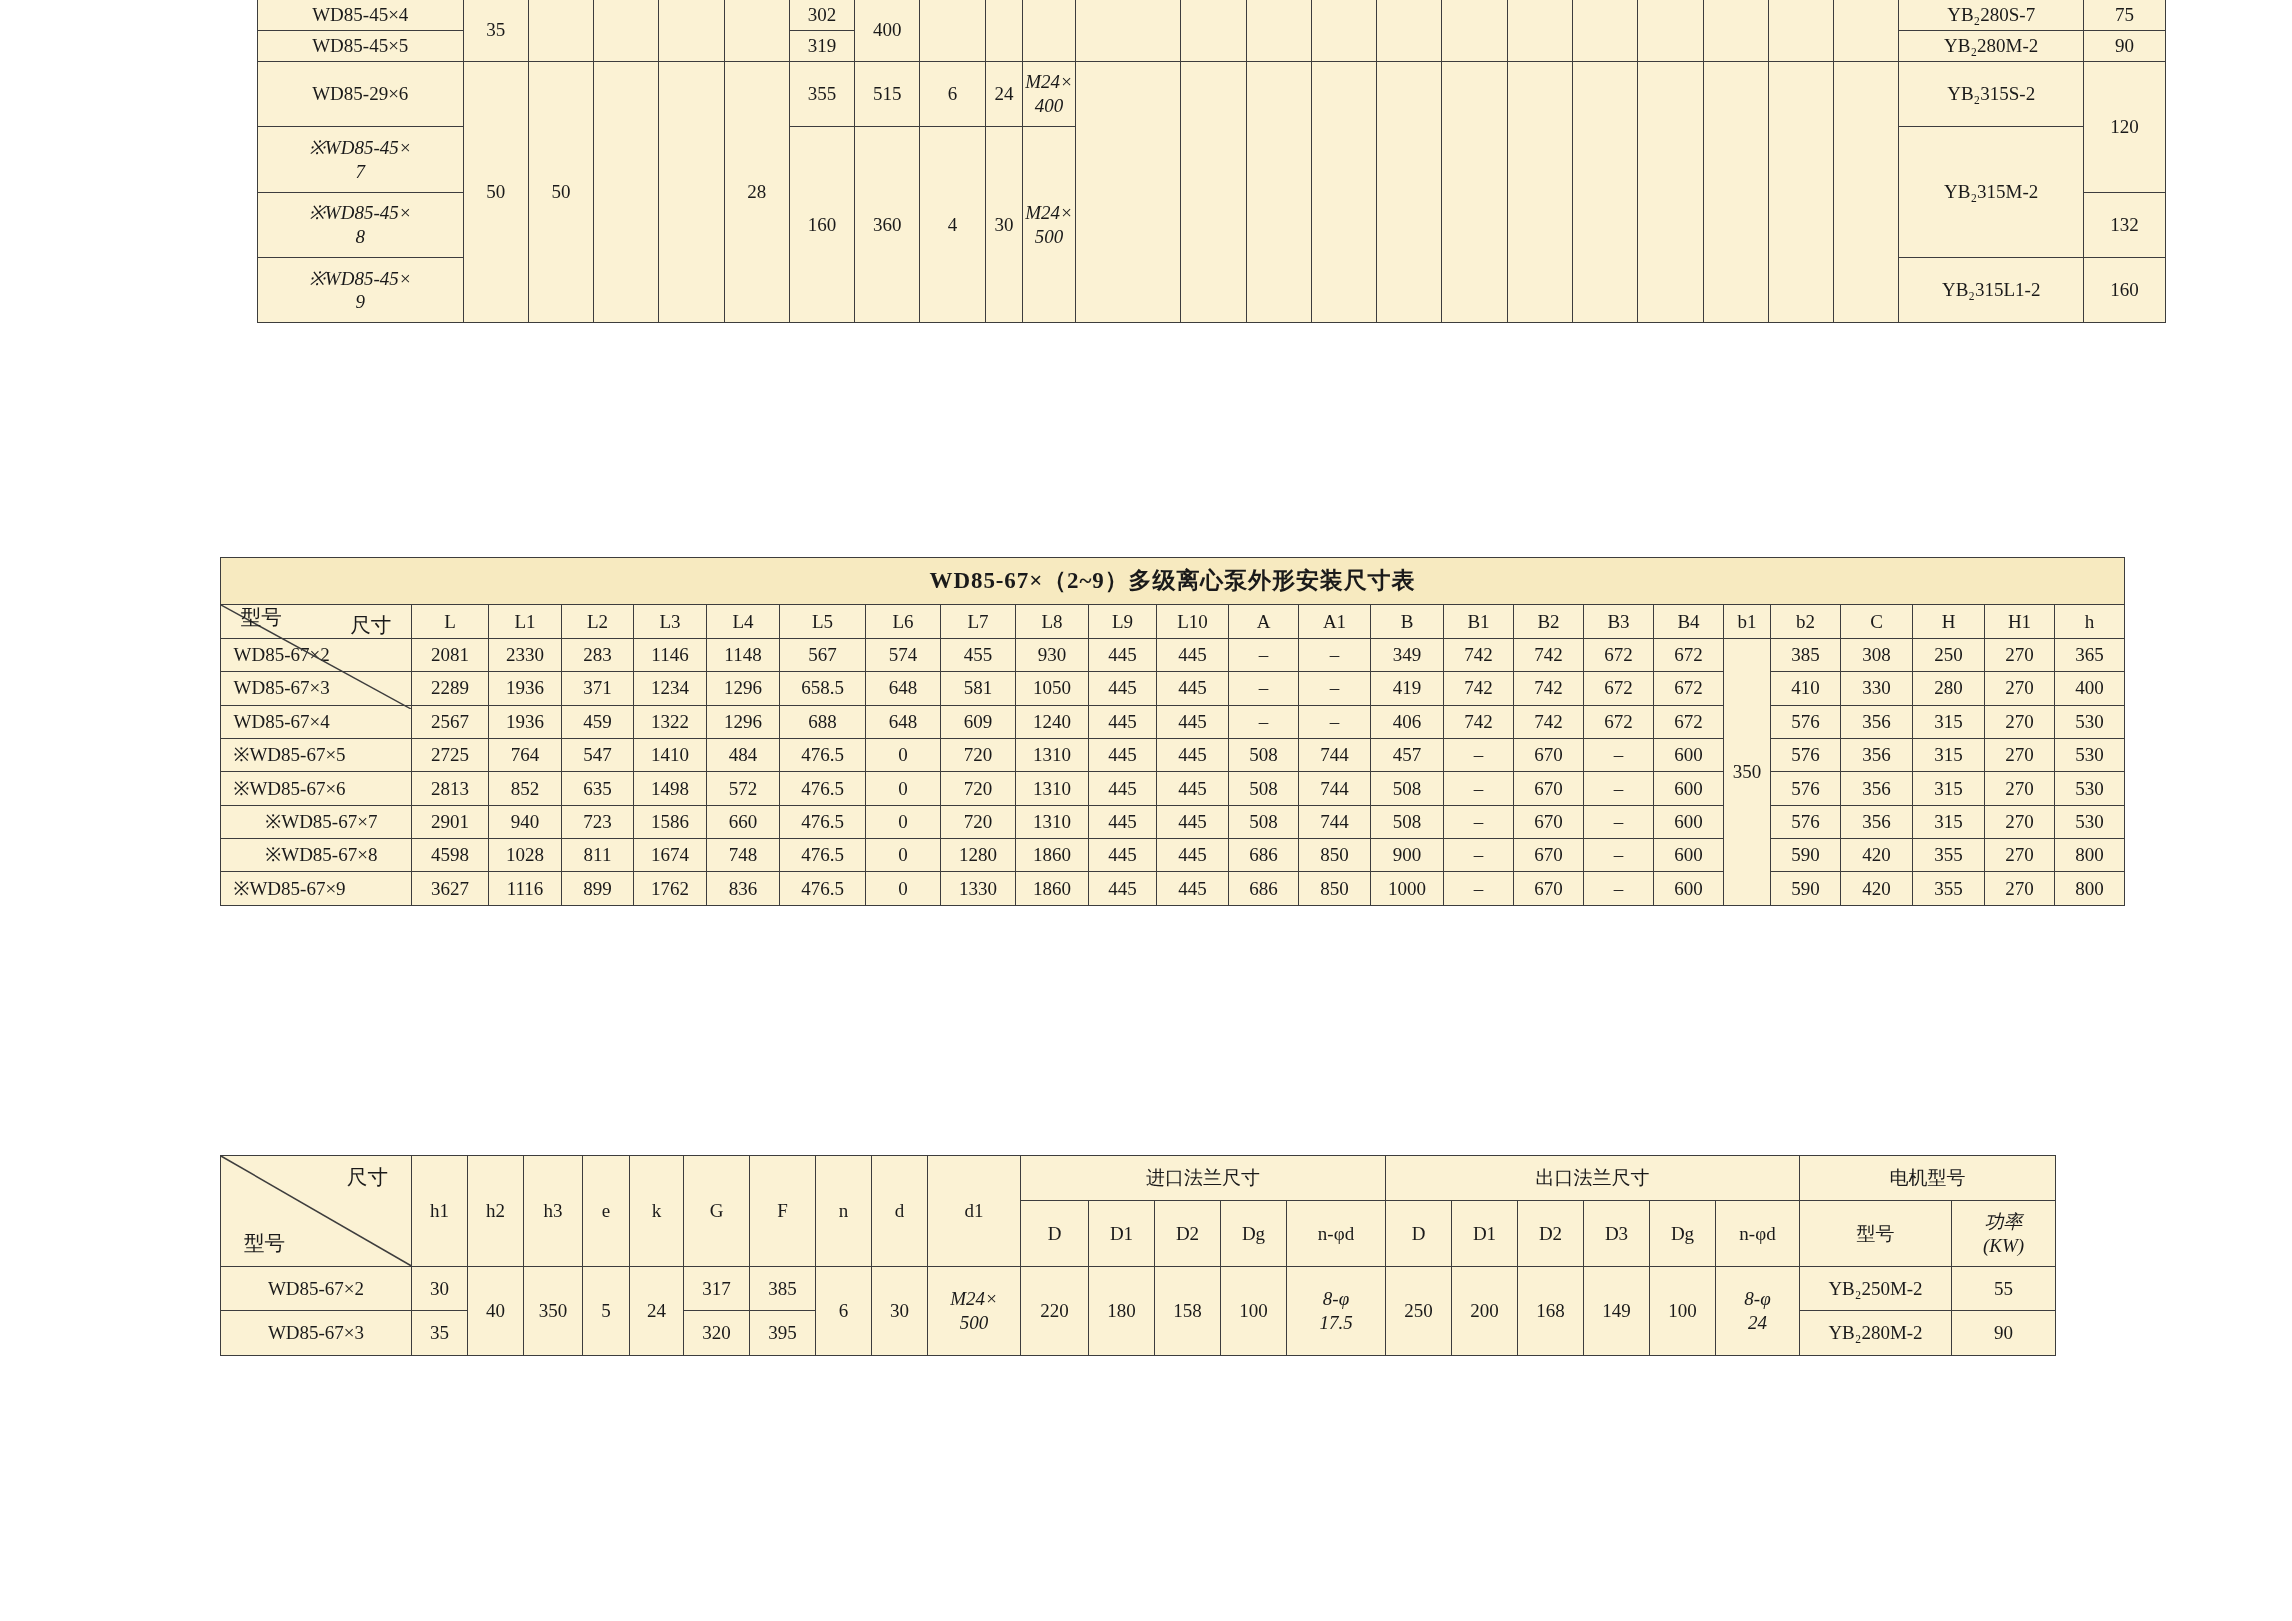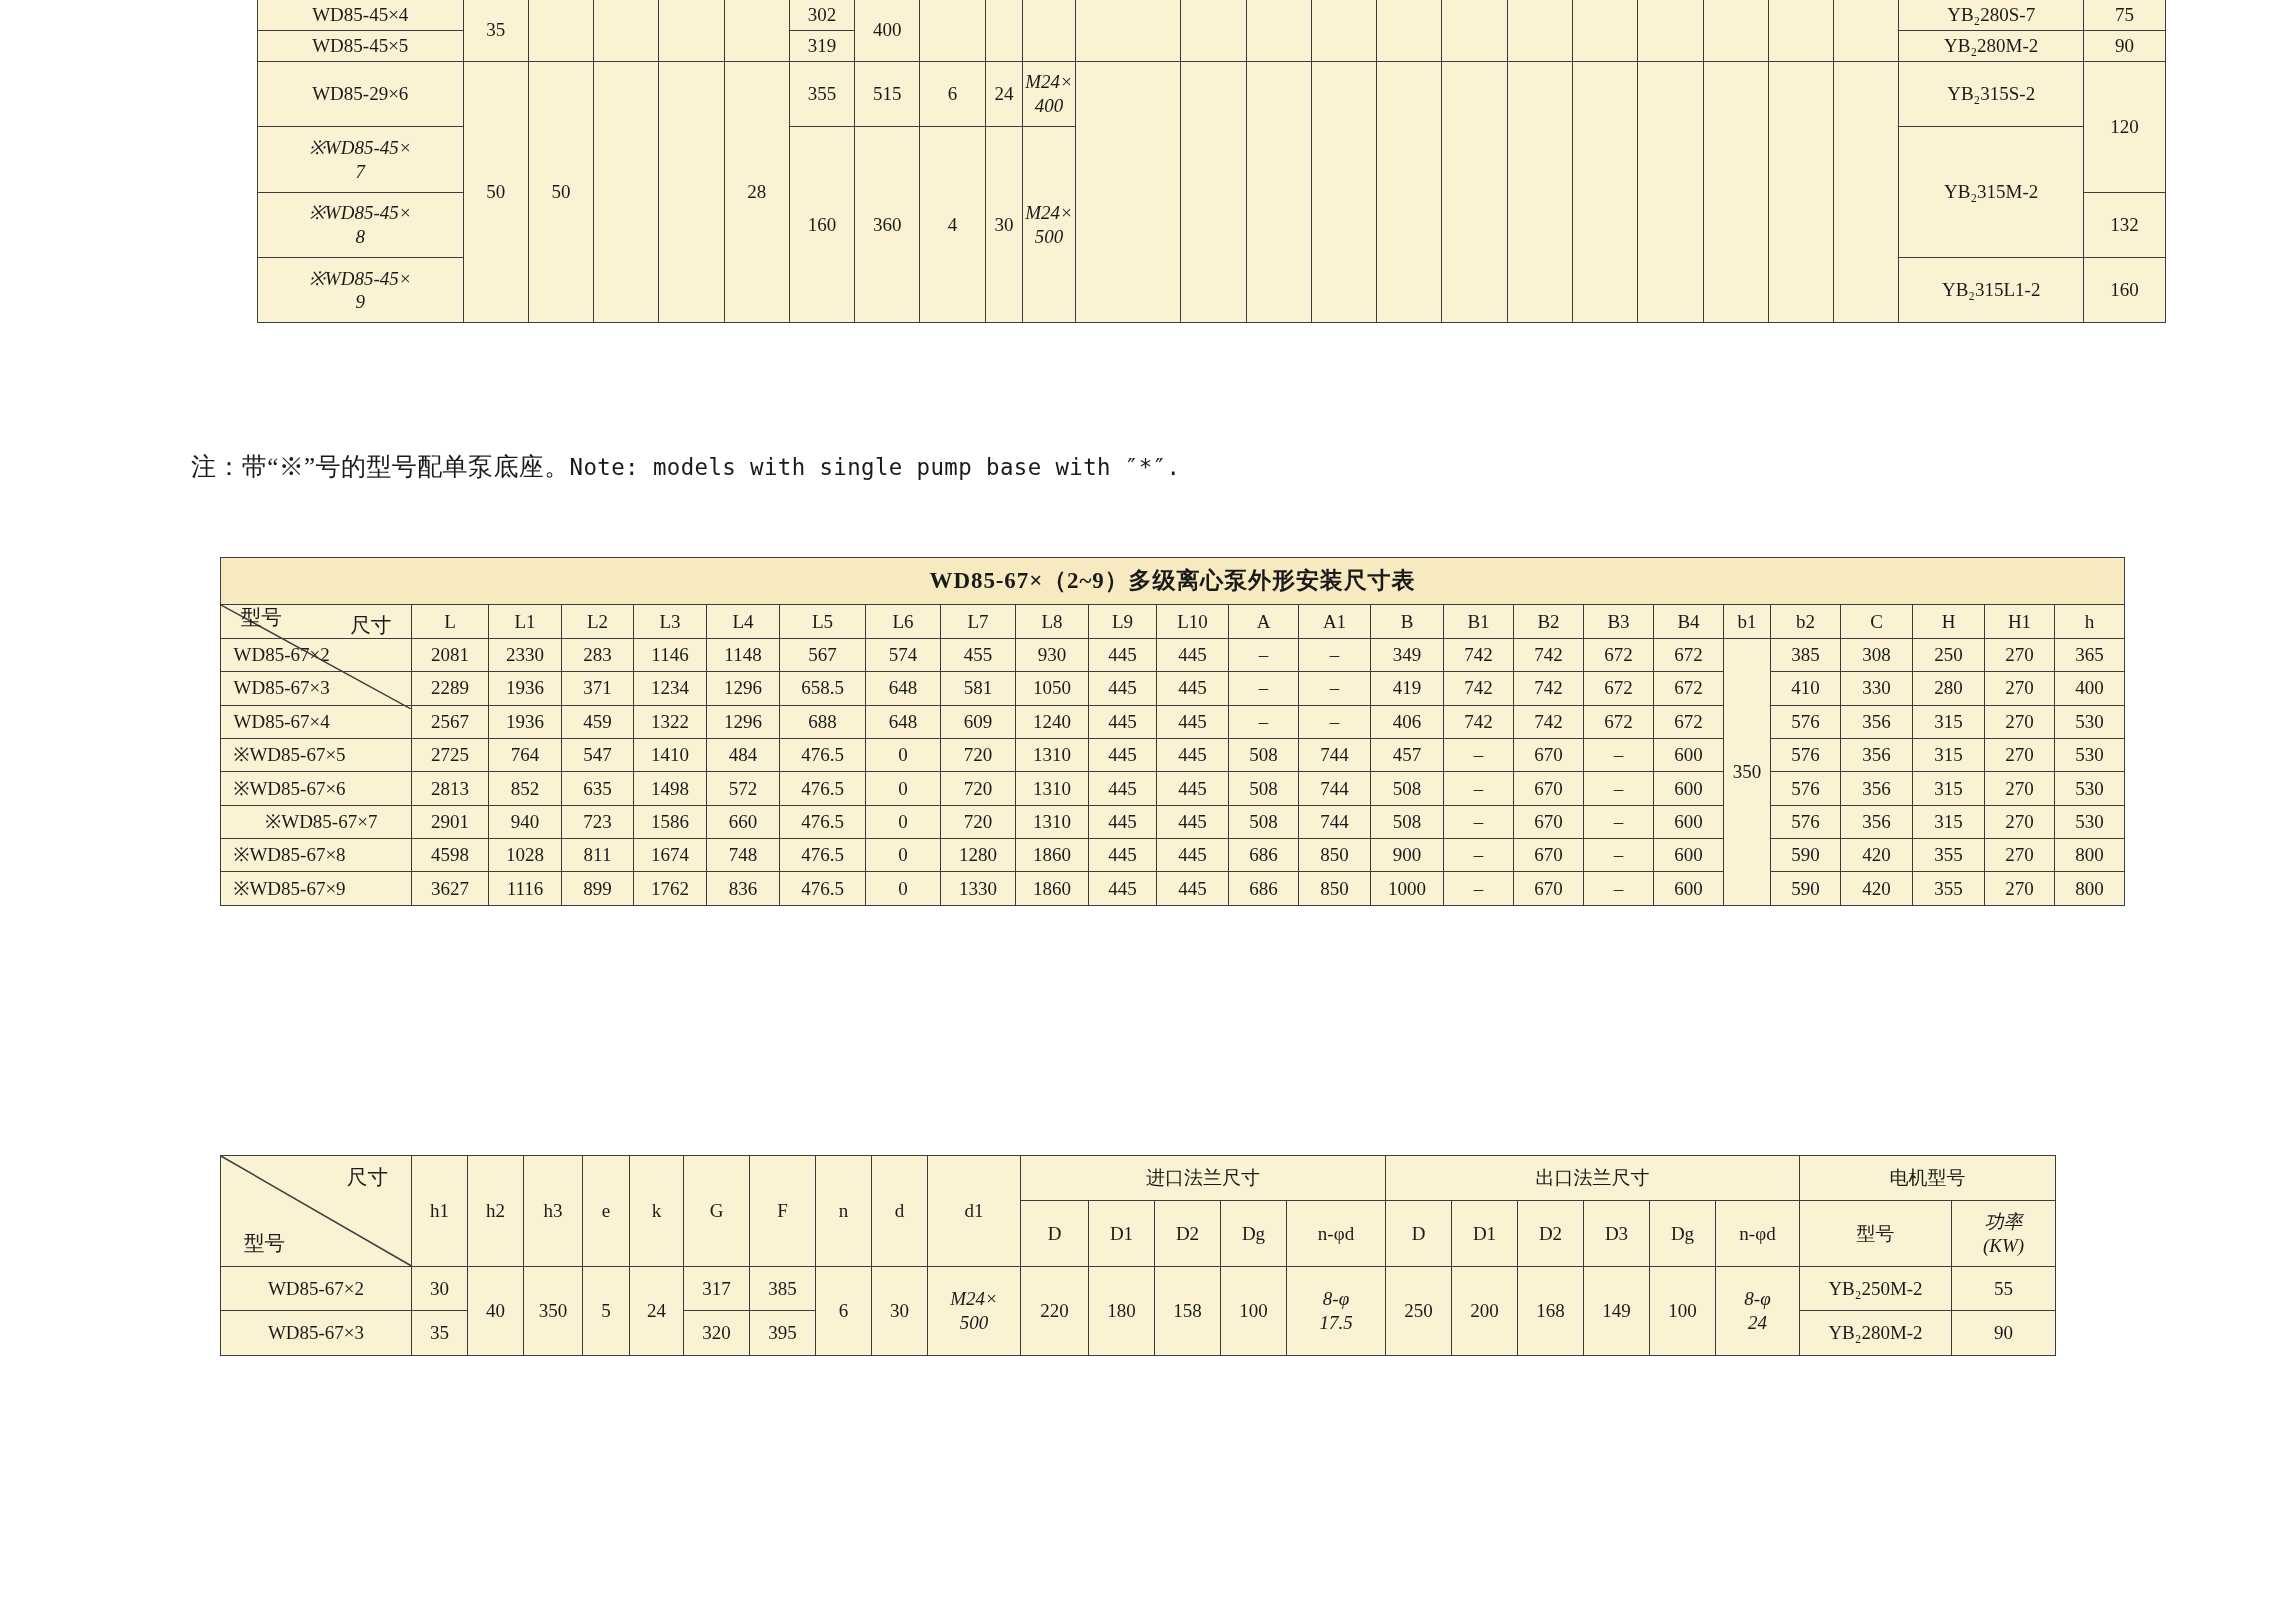--- a/index.html
+++ b/index.html
@@ -249,23 +249,20 @@
 
       <tr>
         <td class="model-col two-line" style="height:59px">※WD85-45×<br>9</td>
         <td>YB₂315L1-2</td>
         <td>160</td>
       </tr>
     </tbody>
       </table>
   </div>
 
-  <div id="note-line">
-    <span>注：带“※”号的型号配单泵底座。</span><span class="mono">Note: models with single pump base with ″*″.</span>
-  </div>
 
   <div id="mid-table">
     <table class="grid">
       <colgroup>
         <col style="width:190px">
         <col style="width:77px">
           <col style="width:73px">
           <col style="width:72px">
           <col style="width:73px">
         <col style="width:73px">
@@ -486,21 +483,21 @@
         <td>–</td>
         <td>600</td>
         <td>576</td>
         <td>356</td>
         <td>315</td>
         <td>270</td>
         <td>530</td>
       </tr>
 
       <tr>
-        <td class="model-col" style="text-align:left;padding-left:12.5px">※WD85-67×8</td>
+        <td class="model-col" style="text-align:center;padding-left:12.5px">※WD85-67×8</td>
         <td>4598</td>
         <td>1028</td>
         <td>811</td>
         <td>1674</td>
         <td>748</td>
         <td>476.5</td>
         <td>0</td>
         <td>1280</td>
         <td>1860</td>
         <td>445</td>

